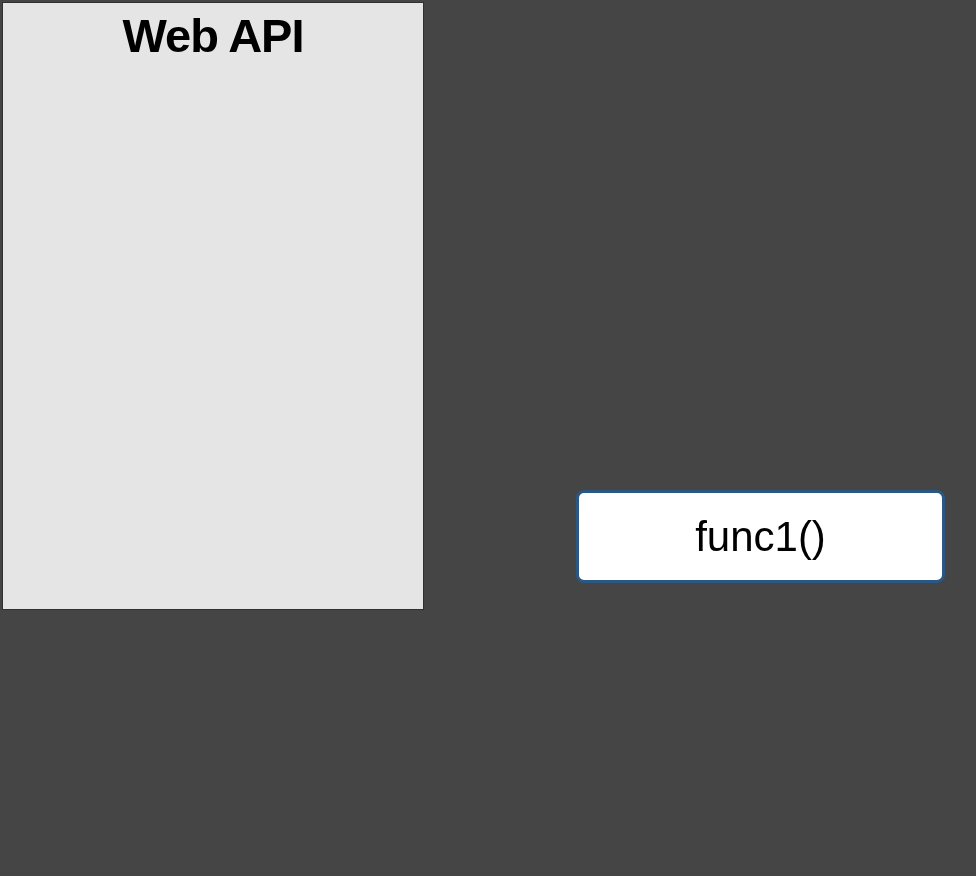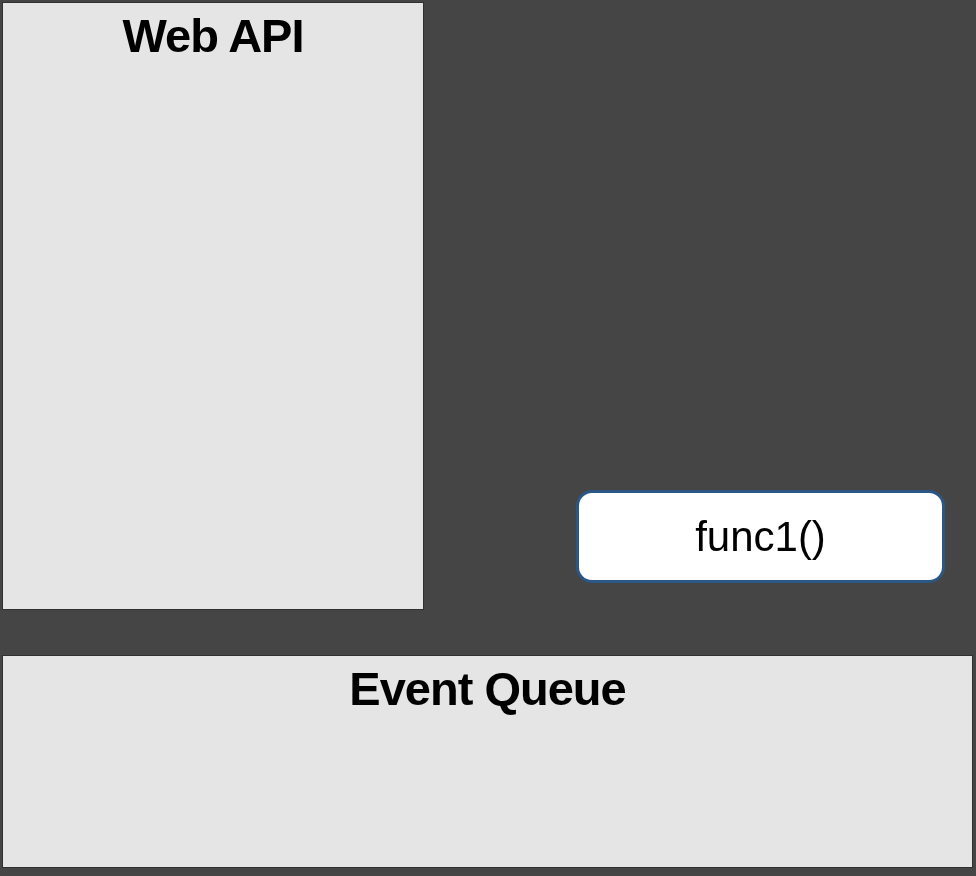--- a/index.html
+++ b/index.html
@@ -53,21 +53,21 @@
   }
 
   .stack-frame {
     position: absolute;
     left: 576px;
     top: 490px;
     width: 369px;
     height: 93px;
     background: var(--frame-bg, #FFFFFF);
     border: 3px solid var(--frame-border, #2A5783);
-    border-radius: 16px;
+    border-radius: 8px;
     display: flex;
     align-items: center;
     justify-content: center;
   }
 
   .stack-frame-label {
     font-size: 42px;
     font-weight: normal;
     color: var(--text, #000000);
   }
@@ -79,17 +79,14 @@
 
   <div class="panel panel-webapi">
     <div class="panel-title">Web API</div>
   </div>
 
 
   <div class="stack-frame">
     <span class="stack-frame-label">func1()</span>
   </div>
 
-  <div class="panel panel-eventqueue">
-    <div class="panel-title">Event Queue</div>
-  </div>
 
 </div>
 
 </body></html>

